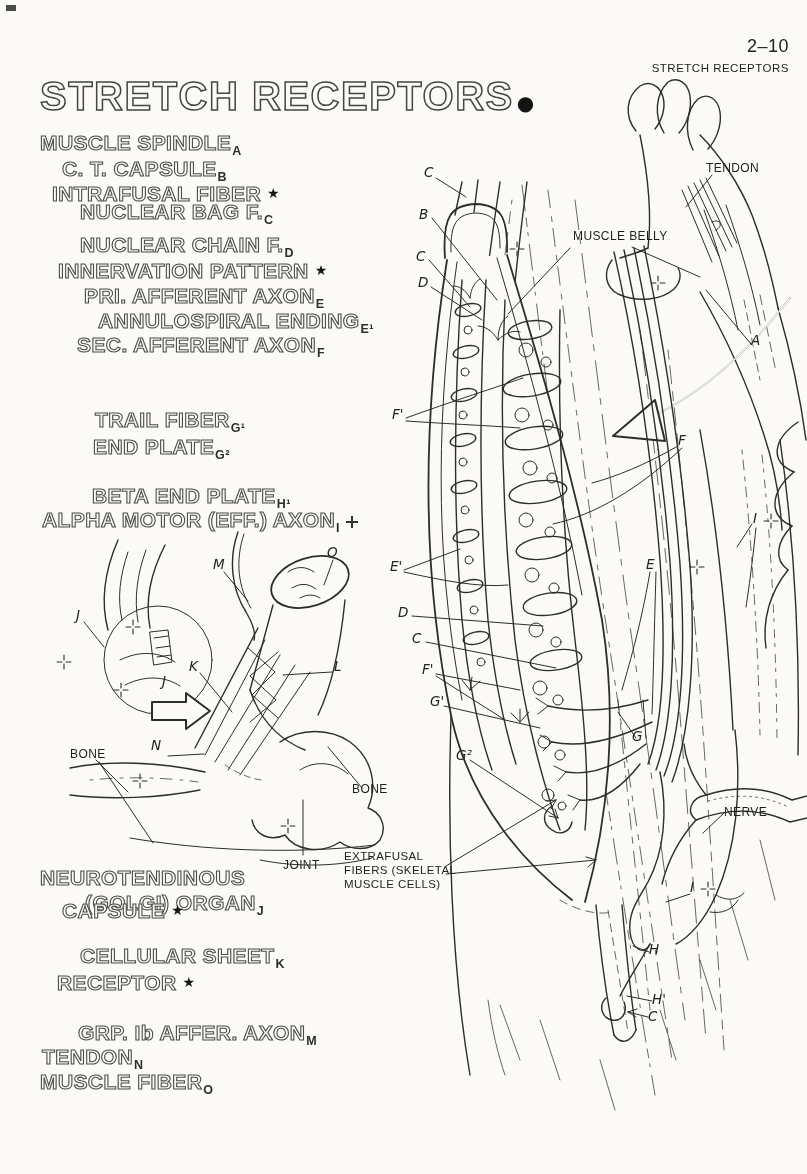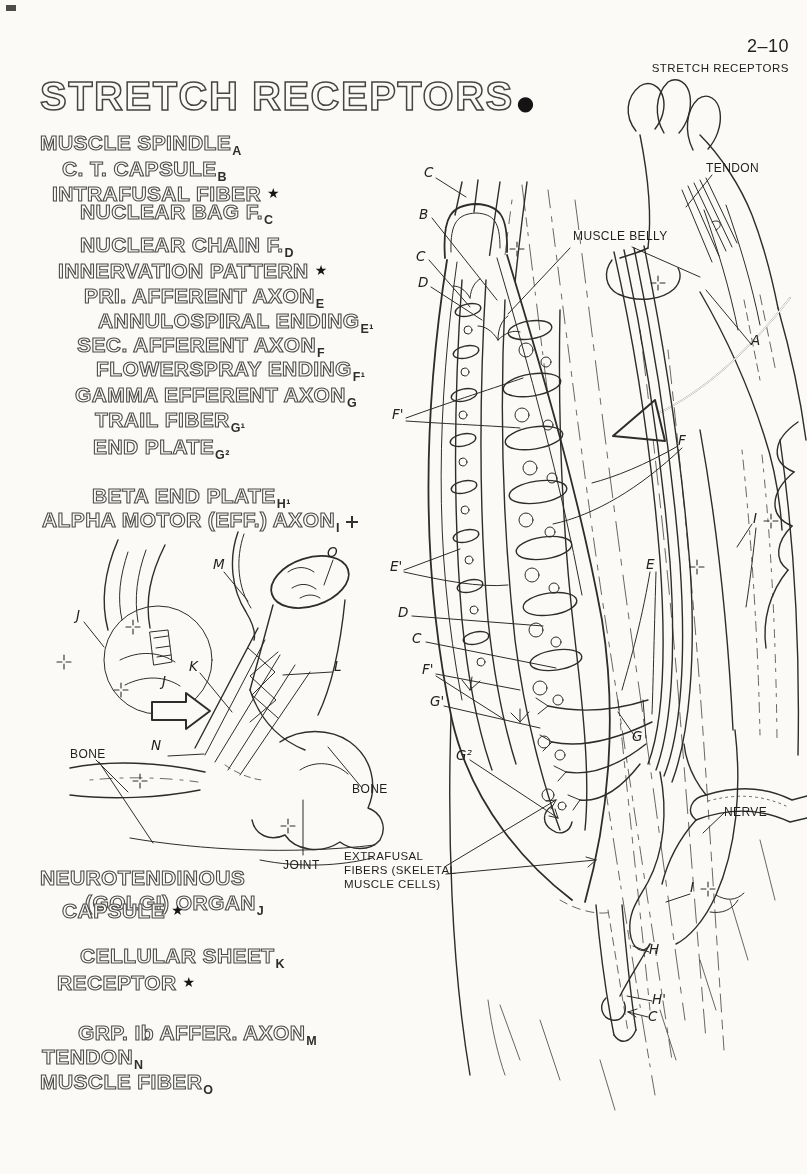--- a/index.html
+++ b/index.html
@@ -308,22 +308,20 @@
 
   <div class="term" style="left:40px;top:131px"><span>MUSCLE SPINDLE</span><span class="ts">A</span></div>
   <div class="term" style="left:52px;top:182px"><span>INTRAFUSAL FIBER</span><span class="star">★</span></div>
   <div class="term" style="left:62px;top:157px"><span>C. T. CAPSULE</span><span class="ts">B</span></div>
   <div class="term" style="left:80px;top:200px"><span>NUCLEAR BAG F.</span><span class="ts">C</span></div>
   <div class="term" style="left:80px;top:233px"><span>NUCLEAR CHAIN F.</span><span class="ts">D</span></div>
   <div class="term" style="left:58px;top:259px"><span>INNERVATION PATTERN</span><span class="star">★</span></div>
   <div class="term" style="left:84px;top:284px"><span>PRI. AFFERENT AXON</span><span class="ts">E</span></div>
   <div class="term" style="left:98px;top:309px"><span>ANNULOSPIRAL ENDING</span><span class="ts">E¹</span></div>
   <div class="term" style="left:77px;top:333px"><span>SEC. AFFERENT AXON</span><span class="ts">F</span></div>
-  <div class="term" style="left:96px;top:357px"><span>FLOWERSPRAY ENDING</span><span class="ts">F¹</span></div>
-  <div class="term" style="left:75px;top:383px"><span>GAMMA EFFERENT AXON</span><span class="ts">G</span></div>
   <div class="term" style="left:95px;top:408px"><span>TRAIL FIBER</span><span class="ts">G¹</span></div>
   <div class="term" style="left:93px;top:435px"><span>END PLATE</span><span class="ts">G²</span></div>
   <div class="term" style="left:92px;top:484px"><span>BETA END PLATE</span><span class="ts">H¹</span></div>
   <div class="term" style="left:42px;top:508px"><span>ALPHA MOTOR (EFF.) AXON</span><span class="ts">I</span><span class="crossicon"></span></div>
 
   <div class="term" style="left:40px;top:866px"><span>NEUROTENDINOUS</span></div>
   <div class="term" style="left:85px;top:891px"><span>(GOLGI) ORGAN</span><span class="ts">J</span></div>
   <div class="term" style="left:62px;top:899px"><span>CAPSULE</span><span class="star">★</span></div>
   <div class="term" style="left:80px;top:944px"><span>CELLULAR SHEET</span><span class="ts">K</span></div>
   <div class="term" style="left:57px;top:971px"><span>RECEPTOR</span><span class="star">★</span></div>

